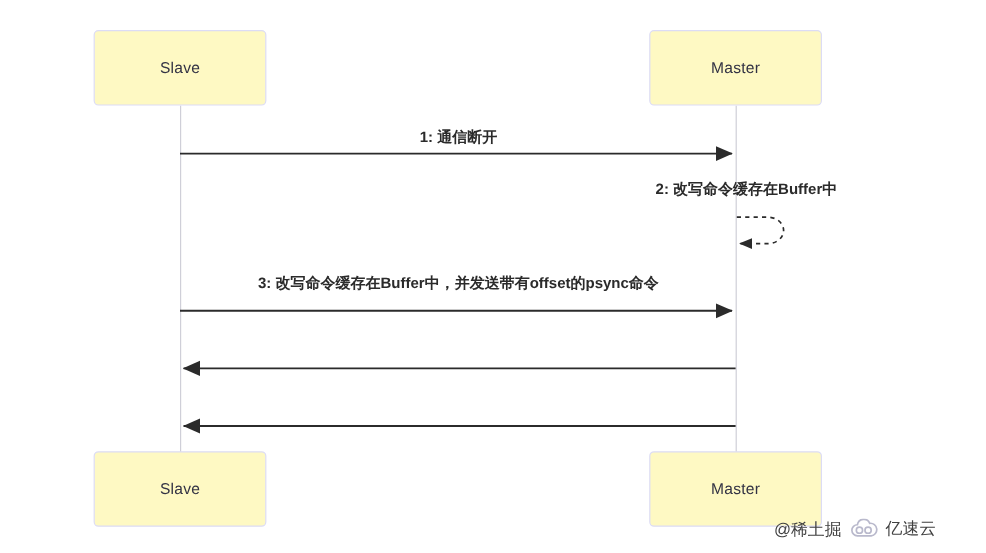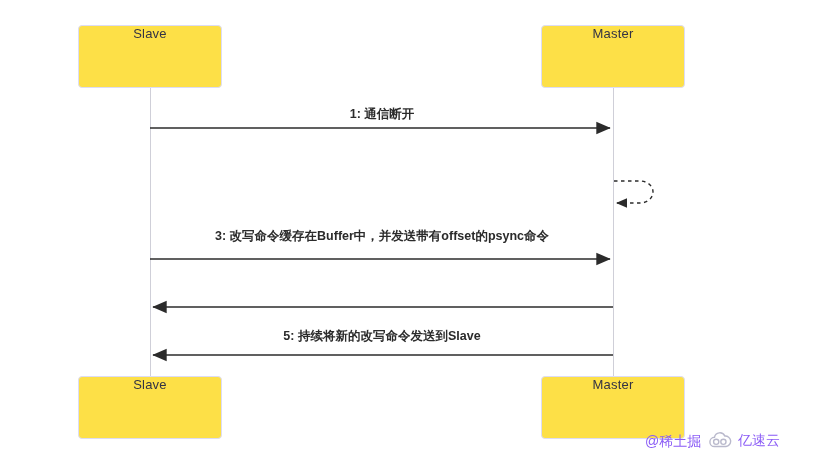--- a/index.html
+++ b/index.html
@@ -14,25 +14,25 @@
     position: relative;
     width: 822px;
     height: 461px;
     background: #ffffff;
     overflow: hidden;
   }
   
   .actor-box {
     position: absolute;
     box-sizing: border-box;
-    background: #fde047;
+    background: #fef9c3;
     border: 1px solid #dcdcf5;
     border-radius: 4px;
     display: flex;
-    align-items: flex-start;
+    align-items: center;
     justify-content: center;
   }
   .actor-label {
     font-size: 13px;
     color: #333344;
     letter-spacing: .2px;
     font-family: "Liberation Sans", "DejaVu Sans", sans-serif;
   }
   
   .lifeline {
@@ -58,21 +58,21 @@
     width: 822px;
     height: 461px;
     pointer-events: none;
   }
   
   .watermark {
     position: absolute;
     display: flex;
     align-items: flex-start;
     gap: 4px;
-    color: #8b5cf6;
+    color: #404040;
     font-size: 14px;
     white-space: nowrap;
     font-family: "Liberation Sans", "DejaVu Sans", sans-serif;
   }
   .wm-cloud { display: block; }
 </style>
 </head>
 <body>
 
 <div id="canvas">
@@ -113,25 +113,25 @@
 
     <line x1="150" y1="259" x2="610" y2="259" stroke="#2b2b2b" stroke-width="1.6" marker-end="url(#arrow-right)"></line>
 
     <line x1="613" y1="307" x2="153" y2="307" stroke="#2b2b2b" stroke-width="1.6" marker-end="url(#arrow-left)"></line>
 
     <line x1="613" y1="355" x2="153" y2="355" stroke="#2b2b2b" stroke-width="1.6" marker-end="url(#arrow-left)"></line>
   </svg>
 
   <div class="msg-label" style="left:382px; top:106px;">1:  通信断开</div>
 
+  <div class="msg-label" style="left:622px; top:150px;">2:  改写命令缓存在Buffer中</div>
 
   <div class="msg-label" style="left:382px; top:228px;">3:  改写命令缓存在Buffer中，并发送带有offset的psync命令</div>
 
 
-  <div class="msg-label" style="left:382px; top:328px;">5:  持续将新的改写命令发送到Slave</div>
 
   <div class="watermark" style="left:645px; top:433px;">
     <span>@稀土掘</span>
   </div>
 
   <div class="watermark" style="left:708px; top:432px;">
     <svg class="wm-cloud" width="26" height="18" viewBox="0 0 26 18" xmlns="http://www.w3.org/2000/svg">
       <path d="M6.5 14.5 a4.6 4.6 0 0 1 0 -9.2 a5.4 5.4 0 0 1 10.3 -1.2 a4.7 4.7 0 0 1 1.2 10.4 z" fill="none" stroke="#b9b9cc" stroke-width="1.4"></path>
       <circle cx="8.2" cy="9.8" r="2.6" fill="none" stroke="#b9b9cc" stroke-width="1.4"></circle>
       <circle cx="15.4" cy="9.8" r="2.6" fill="none" stroke="#b9b9cc" stroke-width="1.4"></circle>

